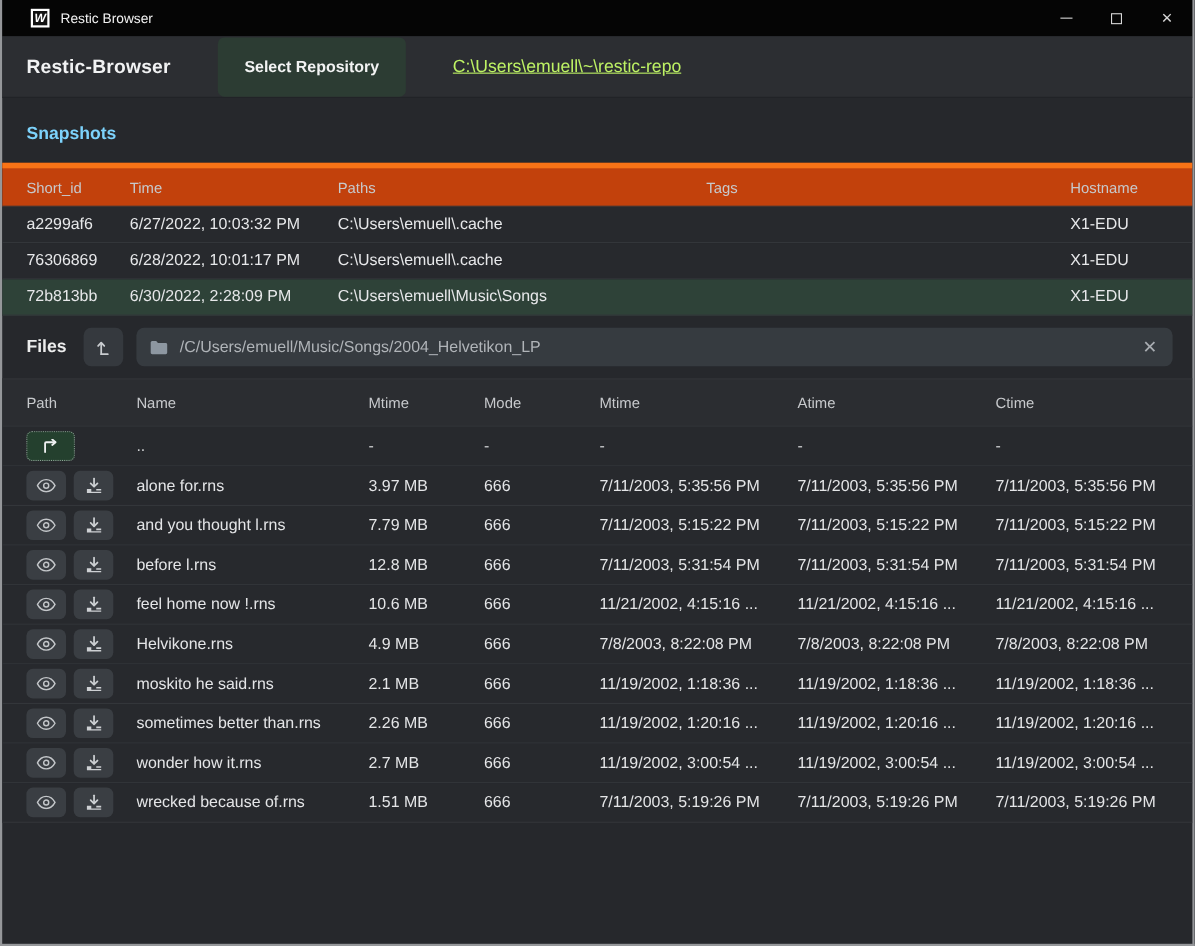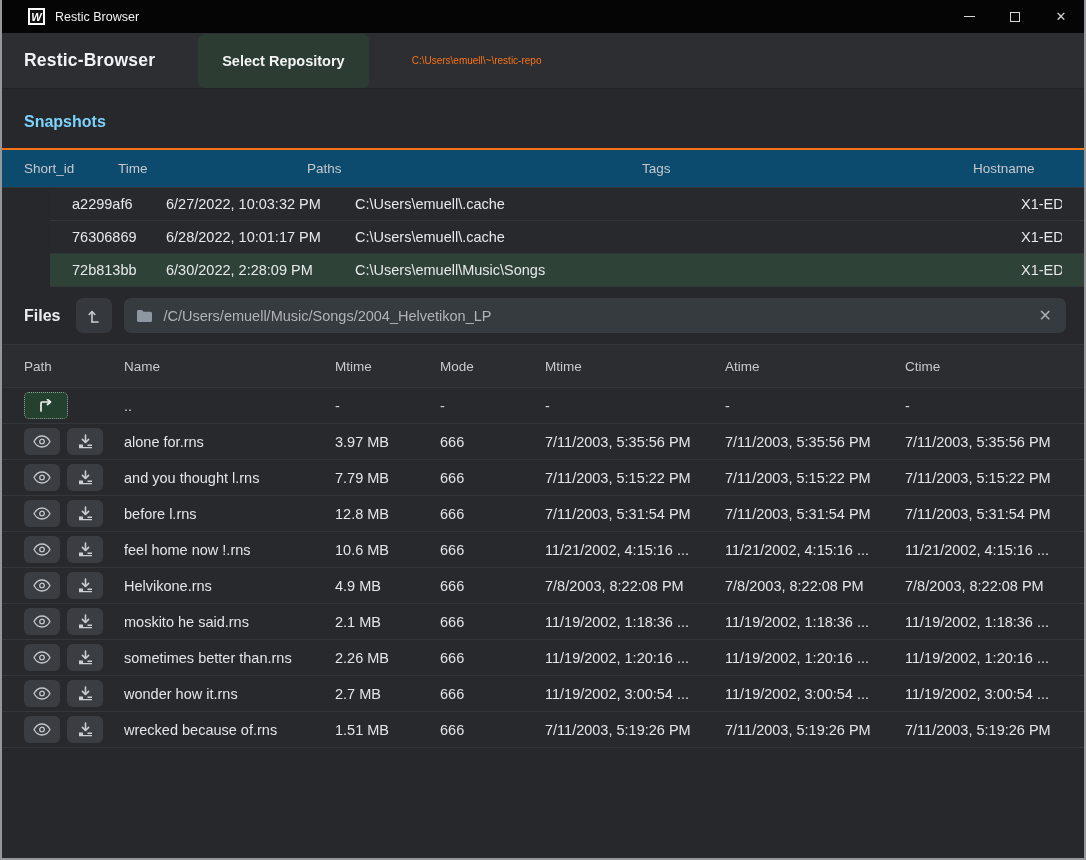--- a/index.html
+++ b/index.html
@@ -38,37 +38,37 @@
     height:56px; background:#2c2e32;
     display:flex; align-items:center; gap:43px; padding:0 22px;
     border-bottom:1px solid #212327;
   }
   .app-title { font-size:17.5px; font-weight:bold; color:#f1f2f3; letter-spacing:.2px; }
   .select-repo-btn {
     background:#2c3c33; color:#f2f3f3; font-weight:bold; font-size:14.5px;
     font-family:"Liberation Sans", sans-serif;
     border:none; border-radius:6px; padding:19px 24px; cursor:pointer;
   }
-  .repo-path { color:#f97316; font-size:10px; }
+  .repo-path { color:#bef264; font-size:16px;text-decoration:underline; }
   
   .section-title-wrap { padding:24px 22px 17px; }
   .section-title { font-size:16px; font-weight:bold; color:#7dd3fc; }
   
   .snap-header, .snap-row {
     display:grid;
     grid-template-columns:94px 189px 335px 331px 1fr;
     align-items:center; padding:0 22px;
   }
   .snap-header {
-    height:40px; background:#0c4a6e; color:#c7c9cc; font-size:13.5px;
-    border-top:2px solid #f97316; border-bottom:1px solid #323539;
+    height:40px; background:#c2410c; color:#c7c9cc; font-size:13.5px;
+    border-top:5px solid #f97316; border-bottom:1px solid #323539;
   }
   .snap-row {
     height:33px; background:#27292d; font-size:14.5px; color:#e7e8ea;
-    border-bottom:1px solid #33363a; cursor:default;margin-left:48px;
+    border-bottom:1px solid #33363a; cursor:default;
   }
   .snap-row.selected { background:#2e4238; }
   
   .files-bar {
     display:flex; align-items:center; gap:12px; padding:11px 18px 11px 22px;
   }
   .files-title { font-size:16px; font-weight:bold; color:#eceded; margin-right:4px; }
   .level-up-btn {
     width:36px; height:35px; background:#35393e; border:none; border-radius:7px;
     display:flex; align-items:center; justify-content:center; cursor:pointer;

